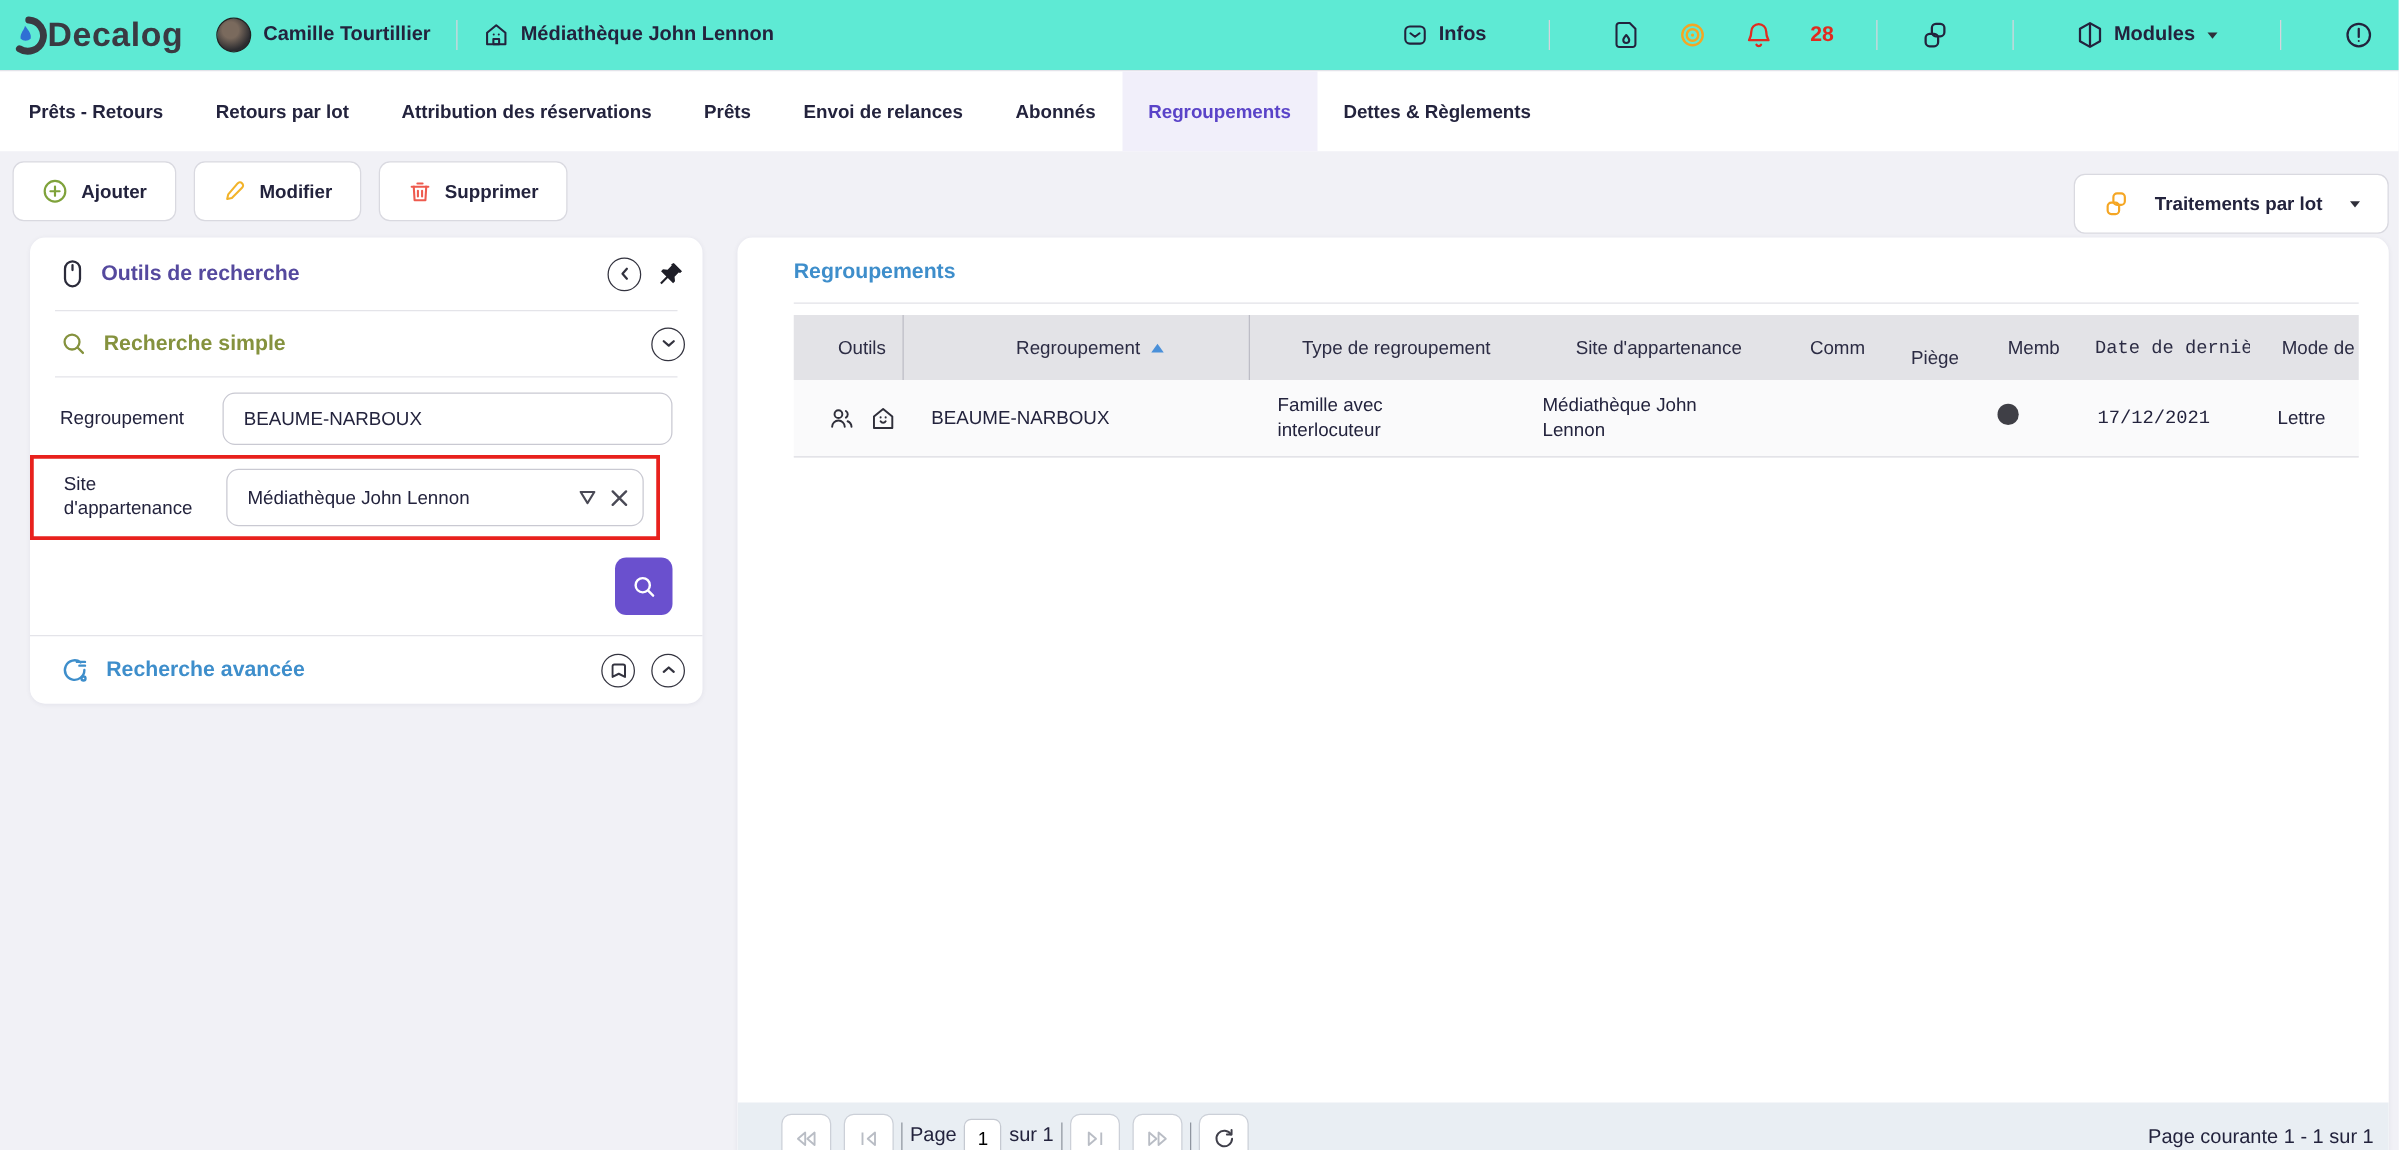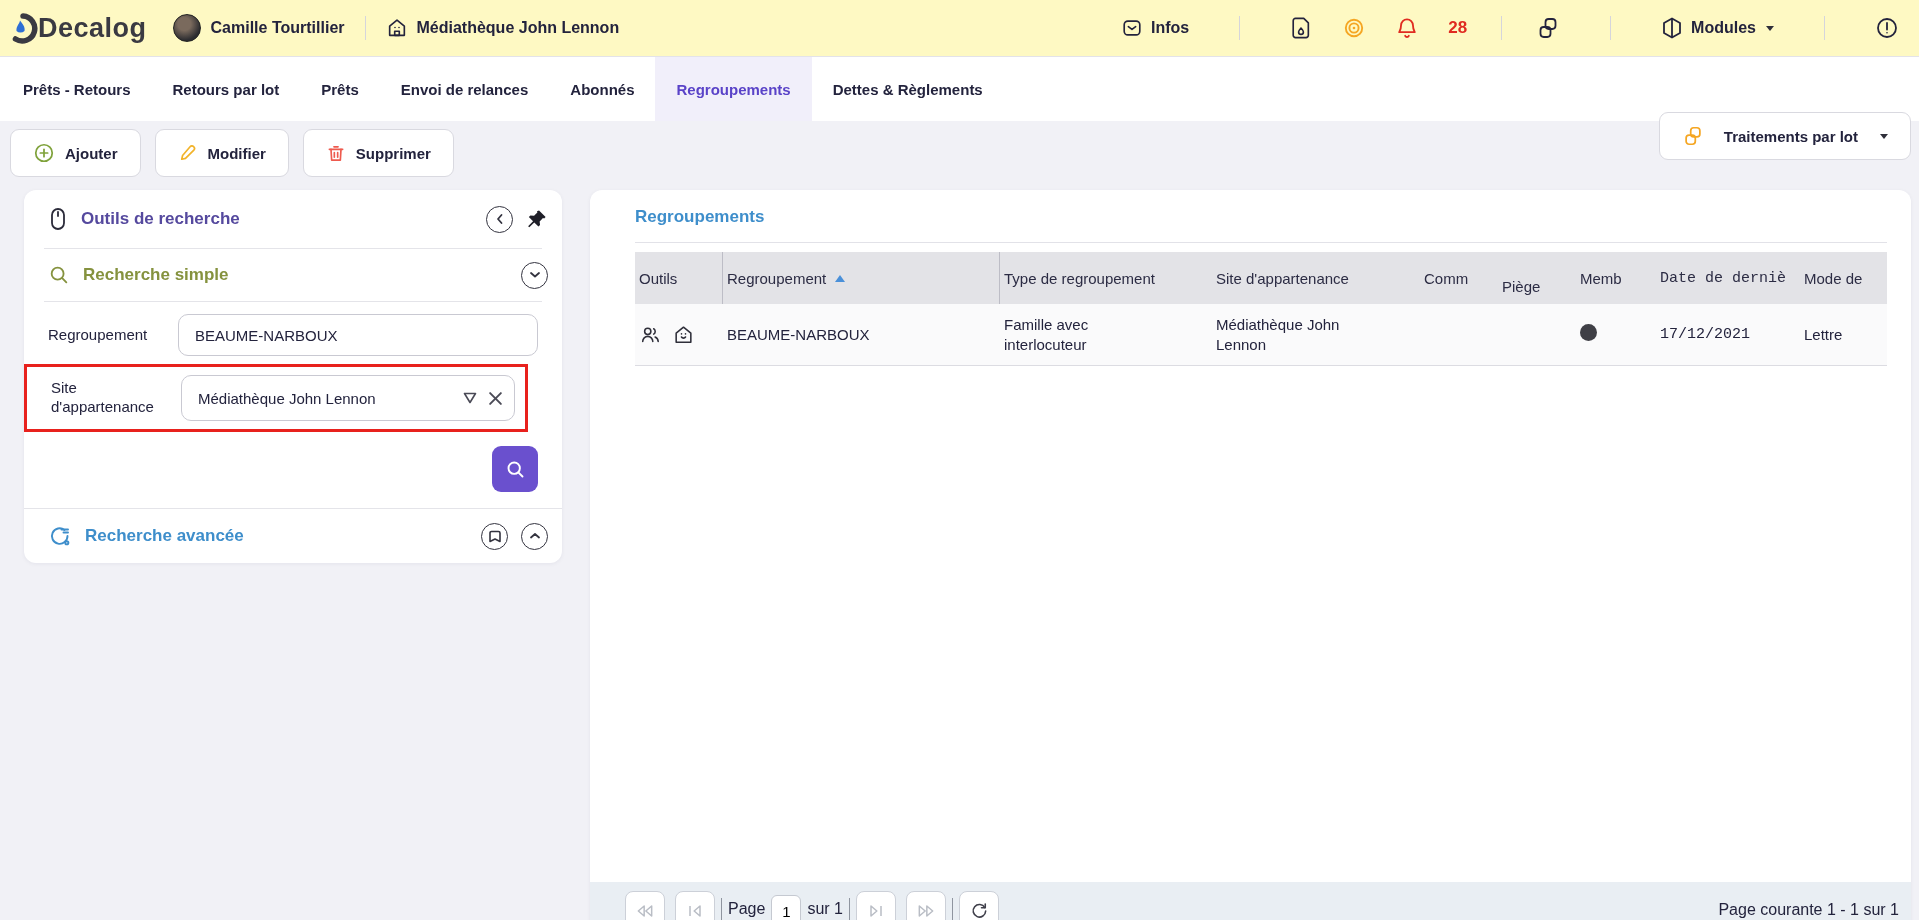--- a/index.html
+++ b/index.html
@@ -1,20 +1,20 @@
 <!DOCTYPE html>
 <html><head>
 <meta charset="utf-8">
 <style>
   * { margin:0; padding:0; box-sizing:border-box; }
   html,body { width:1919px; height:920px; overflow:hidden; }
   body { font-family:"Liberation Sans", sans-serif; background:#f1f1f6; color:#23233d; position:relative; }
 
   
-  .header { position:absolute; top:0; left:0; width:1919px; height:56px; background:#fef9c3; display:flex; align-items:center; padding:0 20px 0 12px; }
+  .header { position:absolute; top:0; left:0; width:1919px; height:56px; background:#5eead4; display:flex; align-items:center; padding:0 20px 0 12px; }
   .logo { display:flex; align-items:center; margin-right:26px; }
   .logo-text { font-size:27px; font-weight:700; color:#3a3a42; letter-spacing:.5px; margin-left:-4px; }
   .hdr-user { display:flex; align-items:center; gap:10px; font-size:16px; font-weight:700; }
   .avatar { width:28px; height:28px; border-radius:50%; background:radial-gradient(circle at 40% 35%, #7a6a5d 0 28%, #2c2c30 70%); border:1px solid #222; }
   .hdr-sep { width:1px; height:24px; background:#d5d5dc; margin:0 20px; }
   .hdr-site { display:flex; align-items:center; gap:9px; font-size:16px; font-weight:700; }
   .hdr-right { margin-left:auto; display:flex; align-items:center; gap:30px; }
   .hdr-infos { display:flex; align-items:center; gap:8px; font-size:16px; font-weight:700; }
   .badge-count { color:#e02b20; font-size:17px; font-weight:700;text-align:center; }
   .hdr-modules { display:flex; align-items:center; gap:8px; font-size:16px; font-weight:700; }
@@ -22,21 +22,21 @@
   .icon { display:inline-flex; align-items:center; justify-content:center; }
 
   
   .tabbar { position:absolute; top:56px; left:0; width:1919px; height:65px; background:#fff; border-top:1px solid #e3e3e9; display:flex; align-items:stretch; padding-left:2px; }
   .tab { display:flex; align-items:center; padding:0 21px; font-size:15px; font-weight:700; color:#23233d; cursor:pointer; white-space:nowrap; }
   .tab.active { color:#5a43c8; background:#f1effa; }
 
   
   .toolbar { position:absolute; top:129px; left:10px; display:flex; gap:14px; }
   .btn { display:flex; align-items:center; gap:10px; height:48px; padding:0 22px; background:#fff; border:1px solid #d9d9e0; border-radius:9px; font-size:15px; font-weight:700; color:#23233d; cursor:pointer; }
-  .btn-batch { position:absolute; top:112px; right:8px;gap:20px; }
+  .btn-batch { position:absolute; top:139px; right:8px;gap:20px; }
 
   
   .panel { position:absolute; left:24px; top:190px; width:538px; background:#fff; border-radius:12px; box-shadow:0 1px 4px rgba(25,25,60,.06); }
   .panel-row { display:flex; align-items:center; gap:13px; padding:0 14px 0 24px; }
   .panel-head { height:58px; }
   .panel-title { font-size:17px; font-weight:700; color:#55499e; }
   .sec-title-olive { font-size:17px; font-weight:700; color:#85923e; }
   .sec-title-blue { font-size:17px; font-weight:700; color:#3e8ecb; }
   .divider { border-top:1px solid #e4e4e9; margin:0 20px; }
   .circle-btn { width:27px; height:27px; border-radius:50%; border:1.6px solid #33333f; display:flex; align-items:center; justify-content:center; background:#fff; cursor:pointer; flex:0 0 auto; }
@@ -54,21 +54,21 @@
   .search-btn { width:46px; height:46px; border-radius:9px; background:#6a50ce; border:none; display:flex; align-items:center; justify-content:center; cursor:pointer; }
   .adv-row { height:55px; border-top:1px solid #e4e4e9; }
 
   
   .main-card { position:absolute; left:590px; top:190px; width:1321px; height:762px; background:#fff; border-radius:12px 12px 0 0; box-shadow:0 1px 4px rgba(25,25,60,.06); overflow:hidden; }
   .main-title { padding:17px 45px 0; font-size:17px; font-weight:700; color:#3e8ecb; }
   .main-div { border-top:1px solid #e2e2e8; margin:15px 24px 0 45px; }
   .grid { margin:9px 24px 0 45px; width:1252px; font-size:15px; }
   .ghead { display:flex; height:52px; background:#e3e3e7; }
   .ghead .gcell { display:flex; align-items:center; color:#2c2c44; white-space:nowrap; overflow:hidden; }
-  .gcell { padding-left:4px; flex:0 0 auto; }
+  .gcell { padding-left:22px; flex:0 0 auto;justify-content:center; }
   .c0{width:88px;} .c1{width:277px;} .c2{width:212px;} .c3{width:208px;} .c4{width:78px;} .c5{width:78px;margin-top:17px;} .c6{width:80px;} .c7{width:144px;font-family:Liberation Mono, monospace;} .c8{width:87px;}
   .ghead .c0, .ghead .c1 { border-right:1px solid #bdbdc6; }
   .sort-asc { width:0; height:0; border-left:5px solid transparent; border-right:5px solid transparent; border-bottom:7px solid #4a90d9; margin-left:9px; }
   .grow { display:flex; min-height:62px; background:#fafafb; border-bottom:1px solid #dcdce2; align-items:center; }
   .grow .gcell { color:#23233d; line-height:1.3; }
   .tools-cell { display:flex; gap:10px; align-items:center; }
   .wrap-narrow span { display:inline-block; max-width:130px; }
   .wrap-med span { display:inline-block; max-width:155px; }
   .dot { width:17px; height:17px; border-radius:50%; background:#3f3f46; display:inline-block; }
 
@@ -169,20 +169,21 @@
           <line x1="12" y1="7" x2="12" y2="13.5"></line>
           <circle cx="12" cy="16.8" r="0.8" fill="#23233d" stroke="none"></circle>
       </svg>
     </span>
   </div>
 </div>
 
 <div class="tabbar">
   <div class="tab">Prêts - Retours</div>
   <div class="tab">Retours par lot</div>
+  <div class="tab">Attribution des réservations</div>
   <div class="tab">Prêts</div>
   <div class="tab">Envoi de relances</div>
   <div class="tab">Abonnés</div>
   <div class="tab active">Regroupements</div>
   <div class="tab">Dettes &amp; Règlements</div>
 </div>
 
 <div class="toolbar">
   <button class="btn">
     <span class="icon">

